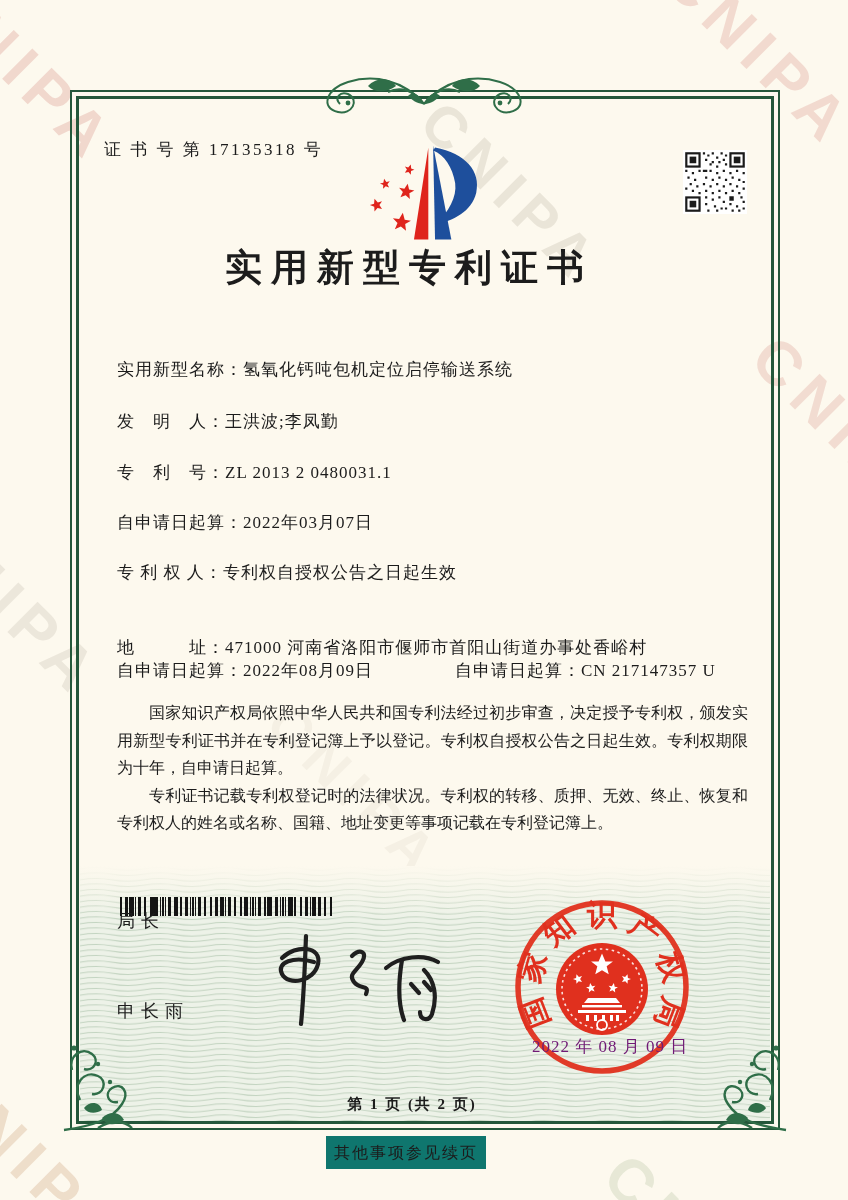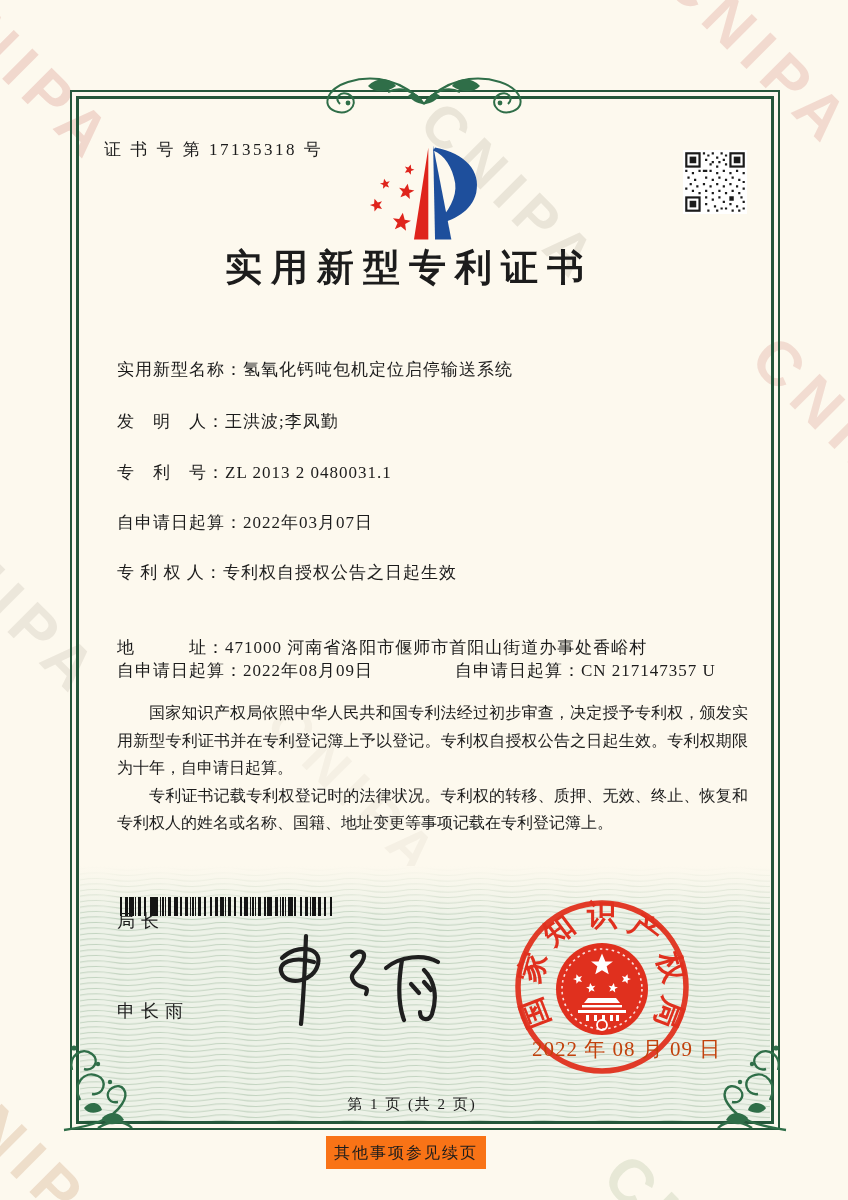--- a/index.html
+++ b/index.html
@@ -31,25 +31,25 @@
   .paras p{margin:0;text-indent:2em;}
   .barcode{left:120px;top:897px;width:214px;height:19px;z-index:3;
     background-image:
       repeating-linear-gradient(90deg,#141414 0 2px,rgba(0,0,0,0) 2px 6px),
       repeating-linear-gradient(90deg,#141414 0 1px,rgba(0,0,0,0) 1px 5px),
       repeating-linear-gradient(90deg,rgba(0,0,0,0) 0 9px,#141414 9px 12px,rgba(0,0,0,0) 12px 23px);}
   .sig-title{left:117px;top:909px;font-size:18px;letter-spacing:6px;z-index:3;}
   .sig-name{left:117px;top:999px;font-size:18px;letter-spacing:6px;z-index:3;}
   .sig-svg{left:248px;top:922px;z-index:3;}
   .seal{left:512px;top:897px;z-index:3;}
-  .seal-date{left:532px;top:1035px;font-size:21px;letter-spacing:1px;color:#c2410c;z-index:4;
+  .seal-date{left:532px;top:1035px;font-size:17px;letter-spacing:1px;color:#701a75;z-index:4;
              white-space:nowrap;}
   .page-info{left:72px;top:1095px;width:680px;text-align:center;font-size:15px;
-             letter-spacing:2px;z-index:3;}
-  .cont-box{left:326px;top:1136px;width:160px;height:33px;background:#f97316;z-index:2;
+             letter-spacing:2px;z-index:3;font-weight:bold;}
+  .cont-box{left:326px;top:1136px;width:160px;height:33px;background:#0f766e;z-index:2;
             text-align:center;line-height:33px;font-size:16px;letter-spacing:2px;}
   .qr{left:683px;top:150px;z-index:3;}
   .logo{left:362px;top:138px;z-index:3;}
   .orn{z-index:2;}
 </style>
 </head>
 <body>
 
 <div class="wm" style="left:-38px;top:-42px;color:rgba(214,140,128,0.30);">CNIPA</div>
 <div class="wm" style="left:700px;top:-58px;color:rgba(214,140,128,0.28);">CNIPA</div>

